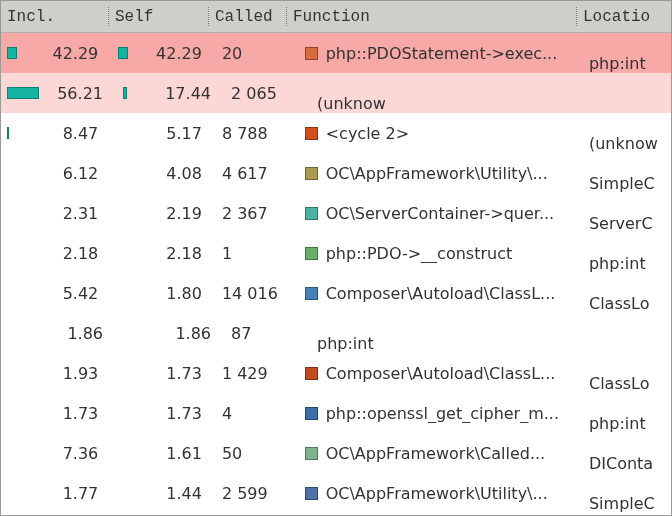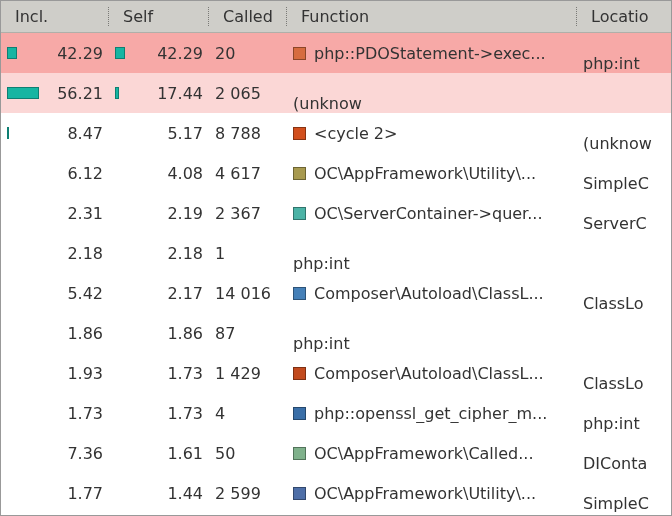--- a/index.html
+++ b/index.html
@@ -10,39 +10,41 @@
     align-items: stretch;
     height: 32px;
     background: #cfcec9;
     border-bottom: 1px solid #b0afa9;
     font-size: 16px;
     color: #333;
   }
   .hcell {
     display: flex;
     align-items: center;
-    padding: 0 14px;
+    padding: 0 6px;
     position: relative;
     white-space: nowrap;
     overflow: hidden;
+    font-family: Liberation Mono, monospace;
   }
   .hsep {
     position: absolute;
     right: 0;
     top: 6px;
     bottom: 6px;
     width: 0;
     border-right: 1px dotted #7a7a76;
   }
   .body { height: calc(516px - 34px); overflow: hidden; }
   .row {
     display: flex;
     align-items: center;
     height: 40px;
     font-size: 16px;
+    gap: 8px;
   }
   .row.hl-dark { background: #f7a9a7; }
   .row.hl-light { background: #fbd7d6; }
   .cell { padding: 0 6px; display: flex; align-items: center; height: 100%; overflow: hidden; white-space: nowrap; }
   .c-incl  { width: 108px; justify-content: flex-end; position: relative; }
   .c-self  { width: 100px; justify-content: flex-end; position: relative; }
   .c-called{ width: 78px;  }
   .c-func  { width: 290px; justify-content: flex-start; }
   .c-loc   { width: 92px;  justify-content: flex-start; align-items: flex-end; }
   .bar {
@@ -183,30 +185,34 @@
       <div class="row">
         <div class="cell c-incl">
           <span class="num">2.18</span>
         </div>
         <div class="cell c-self">
           <span class="num">2.18</span>
         </div>
         <div class="cell c-called">
           <span class="num">1</span>
         </div>
+        <div class="cell c-func">
+          <span class="sq" style="background: rgb(104, 176, 106); border: 1px solid rgba(0, 0, 0, 0.35);"></span>
+          <span class="fn-text">php::PDO-&gt;__construct</span>
+        </div>
         <div class="cell c-loc">
           <span>php:int</span>
         </div>
       </div>
       <div class="row">
         <div class="cell c-incl">
           <span class="num">5.42</span>
         </div>
         <div class="cell c-self">
-          <span class="num">2.17</span>
+          <span class="num">1.80</span>
         </div>
         <div class="cell c-called">
           <span class="num">14 016</span>
         </div>
         <div class="cell c-func">
           <span class="sq" style="background: rgb(69, 128, 184); border: 1px solid rgba(0, 0, 0, 0.35);"></span>
           <span class="fn-text">Composer\Autoload\ClassL...</span>
         </div>
         <div class="cell c-loc">
           <span>ClassLo</span>

